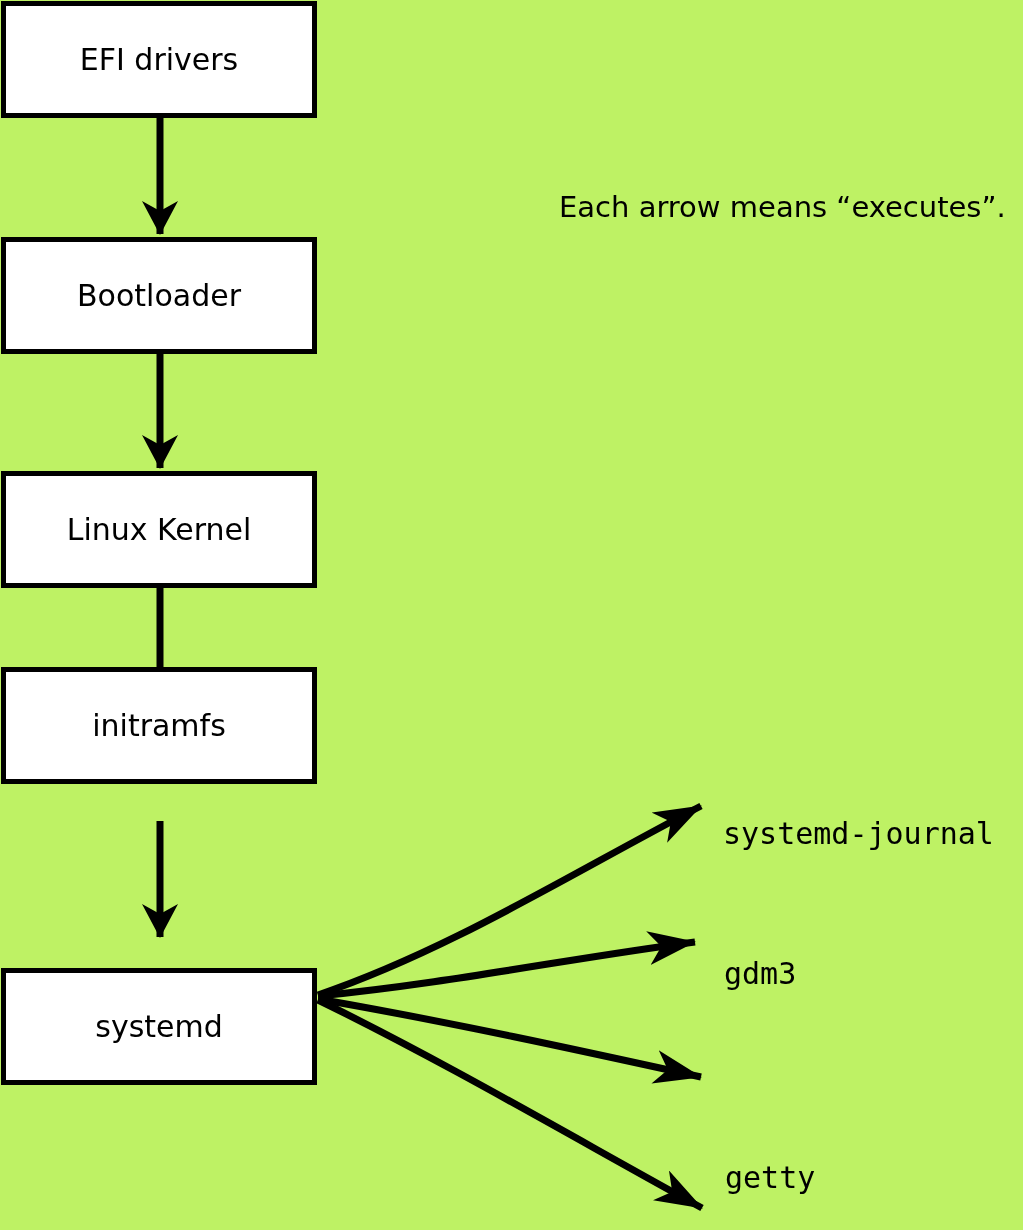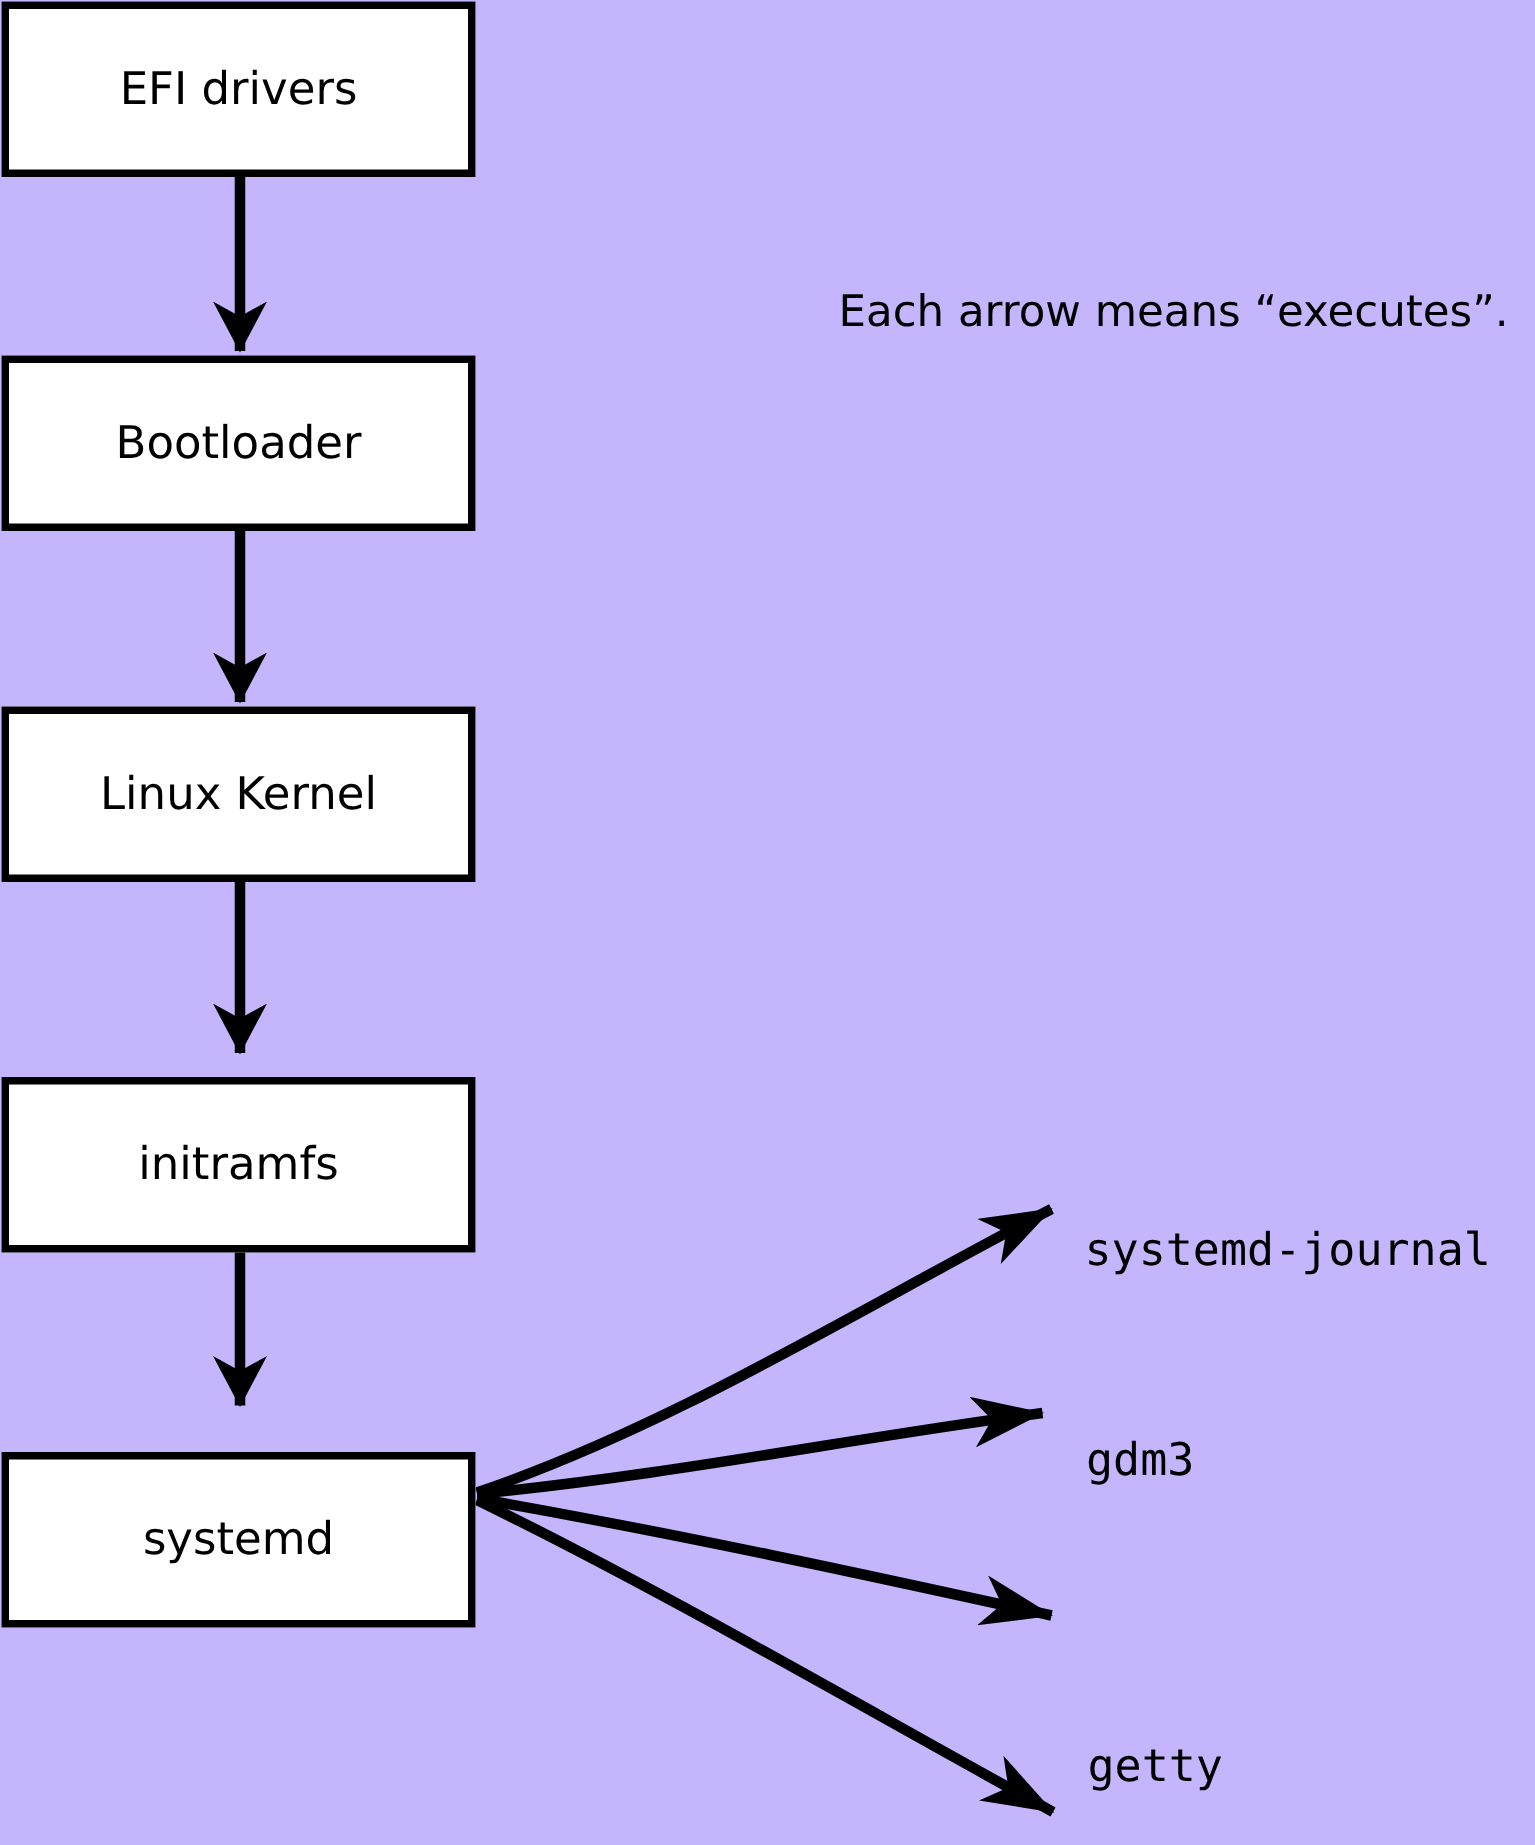--- a/index.html
+++ b/index.html
@@ -4,21 +4,21 @@
 <style>
   html, body {
     margin: 0;
     padding: 0;
     background: #ffffff;
   }
   #canvas {
     position: relative;
     width: 1023px;
     height: 1230px;
-    background: #c4b5fd;
+    background: #bef264;
     overflow: hidden;
     font-family: "DejaVu Sans", sans-serif;
     color: #000000;
   }
   #edges {
     position: absolute;
     left: 0;
     top: 0;
     width: 1023px;
     height: 1230px;
@@ -33,21 +33,21 @@
     background: #ffffff;
     display: flex;
     align-items: center;
     justify-content: center;
     font-size: 30px;
     line-height: 1;
   }
   .node-1 { top: 1px; }
   .node-2 { top: 237px; }
   .node-3 { top: 471px; }
-  .node-4 { top: 718px; }
+  .node-4 { top: 667px; }
   .node-5 { top: 940px; margin-top: 28px; }
   .annotation {
     position: absolute;
     left: 559px;
     top: 163px;
     font-size: 29px;
     line-height: 1.2;
     white-space: nowrap;
     margin-top: 27px;
   }

